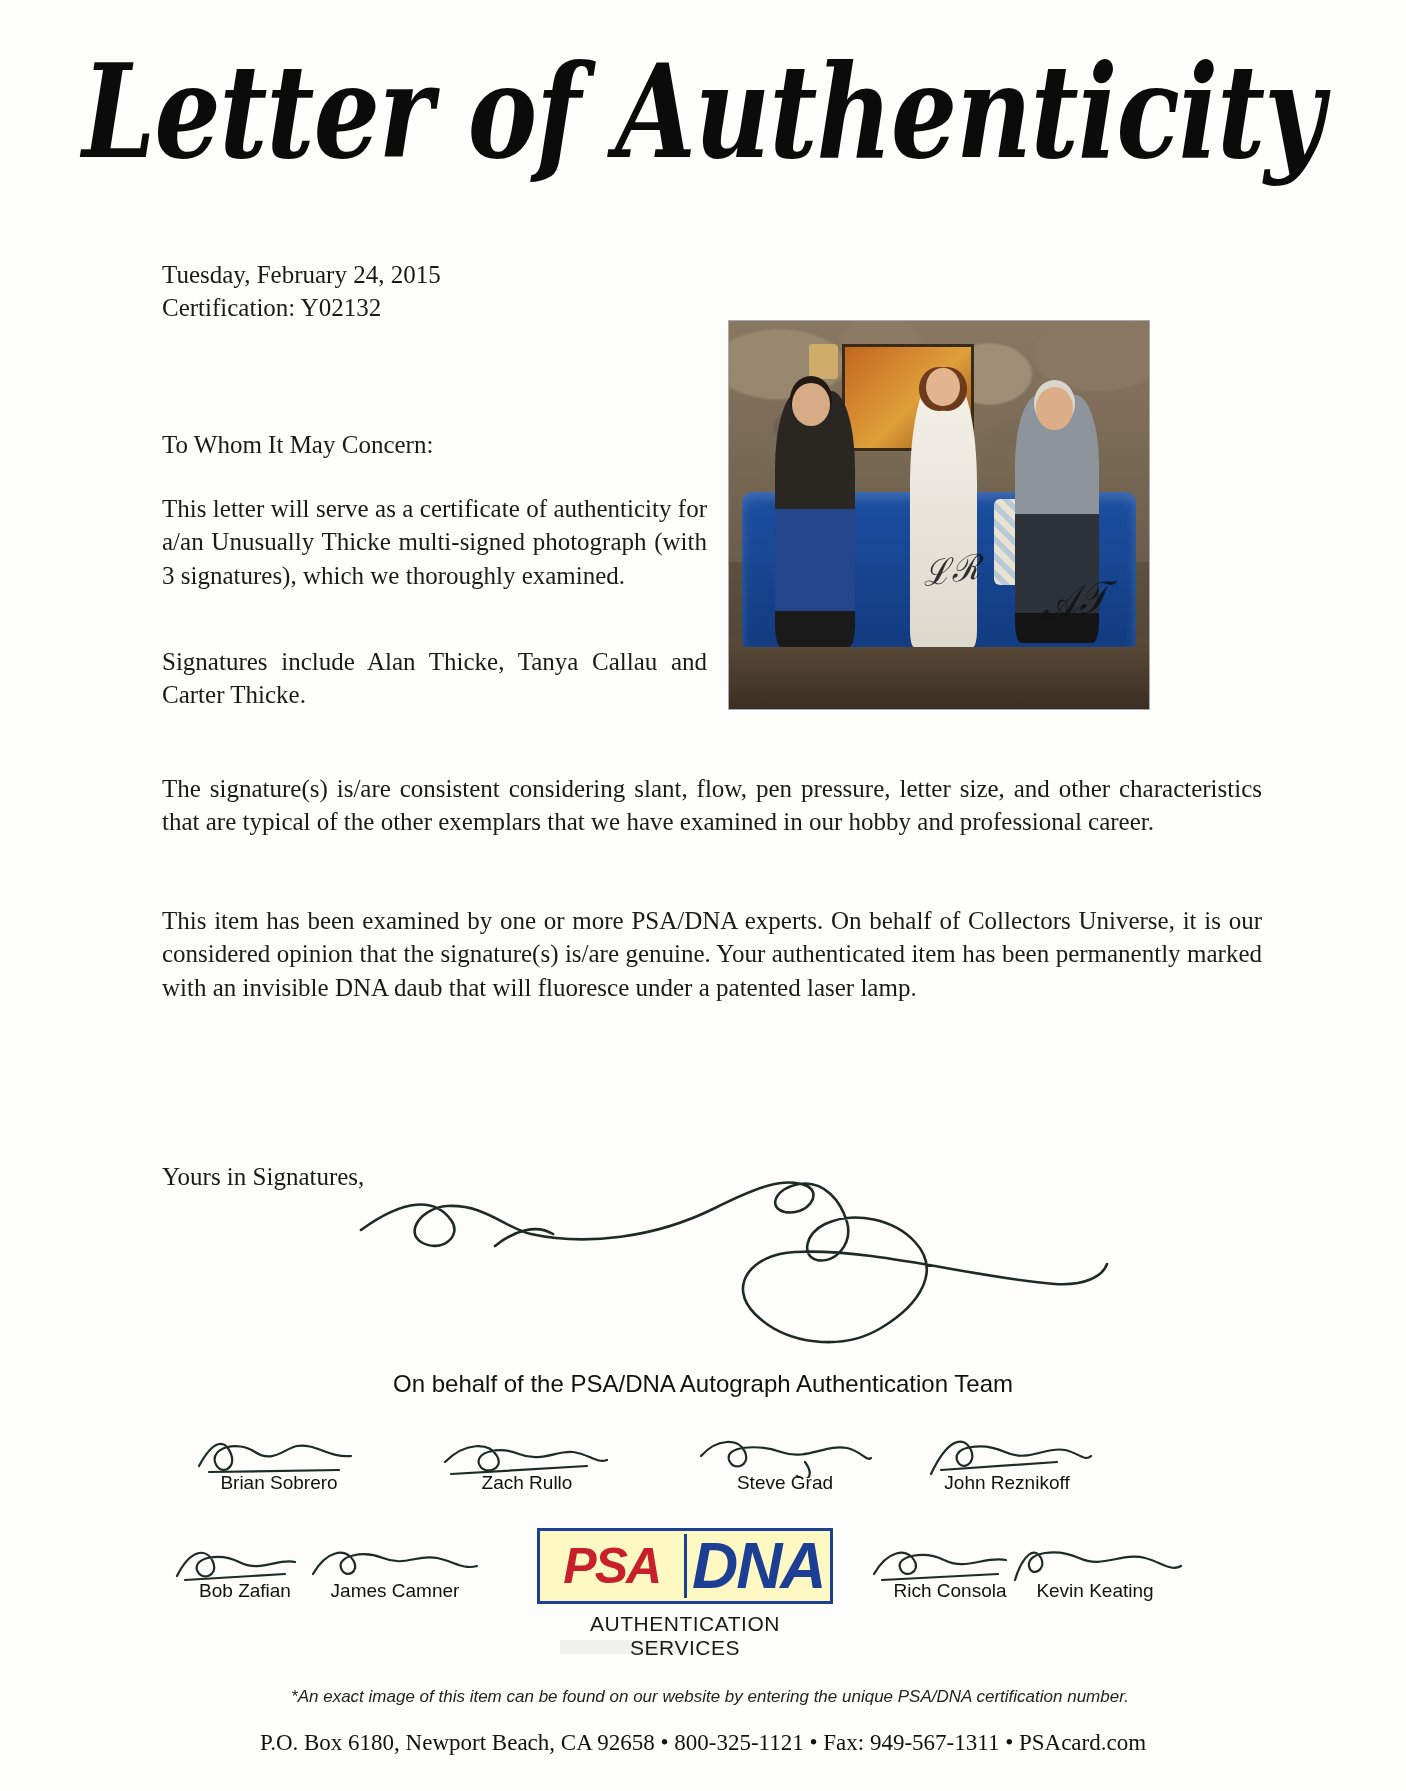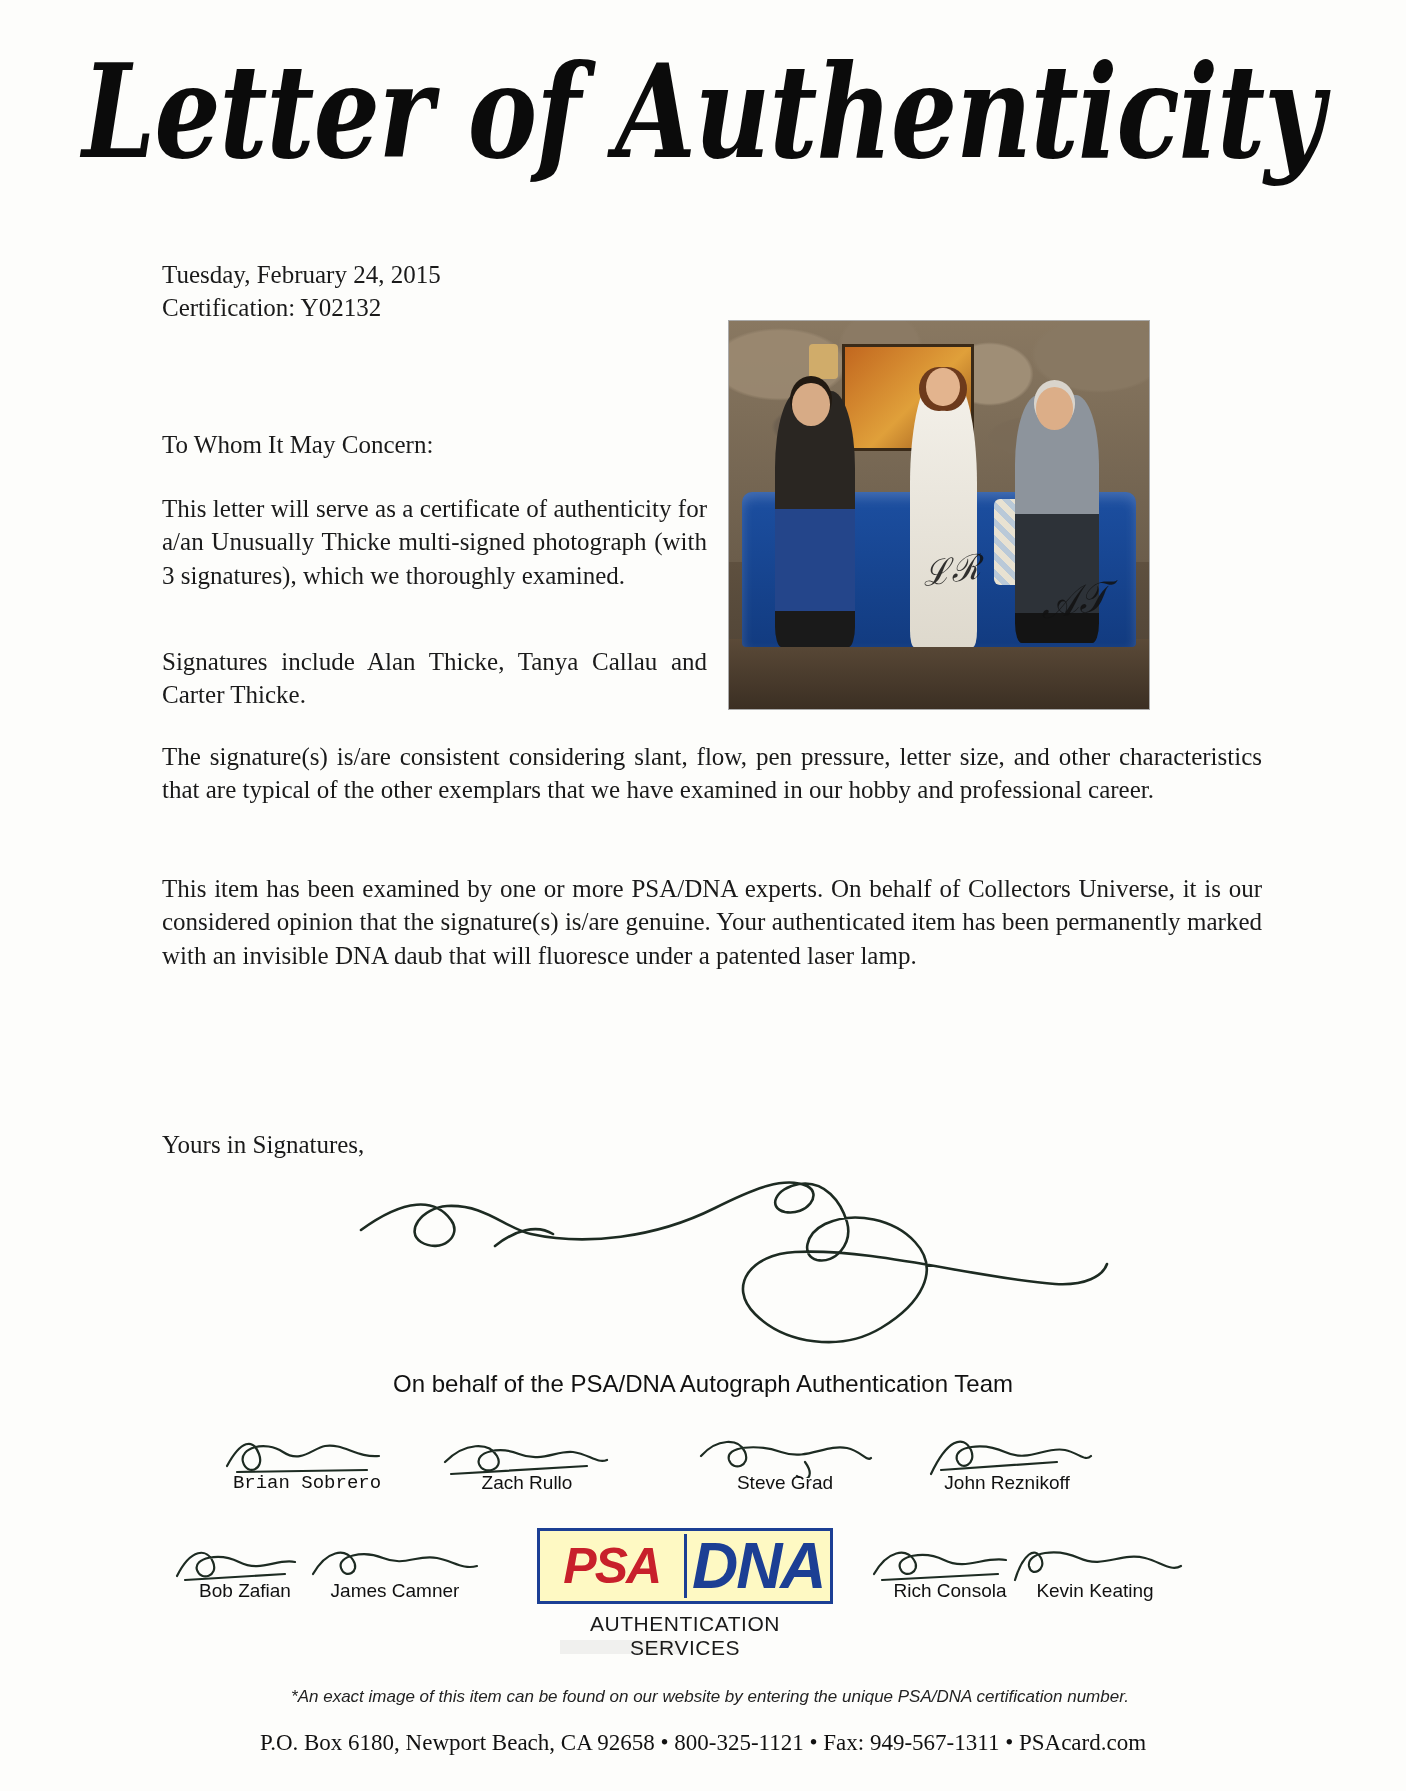--- a/index.html
+++ b/index.html
@@ -151,20 +151,21 @@
     line-height: 1.33;
     text-align: justify;
   }
   .para-full {
     position: absolute;
     left: 162px;
     width: 1100px;
     font-size: 25px;
     line-height: 1.33;
     text-align: justify;
+    margin-top: 32px;
   }
   .p-concern { top: 428px; }
   .p-cert    { top: 492px; }
   .p-sigs    { top: 645px; }
   .p-consist { top: 740px; }
   .p-exam    { top: 872px; }
   .p-appr    { top: 1028px; }
   .p-yours   { top: 1128px; }
 
   
@@ -195,21 +196,21 @@
     color: #111;
     width: 190px;
   }
   .auth .scribble {
     display: block;
     height: 46px;
     margin-bottom: -6px;
   }
   .r1 { top: 1432px; }
   .r2 { top: 1540px; }
-  .c1 { left: 212px; font-family: Liberation Mono, monospace; }
+  .c1 { left: 184px; }
   .c2 { left: 432px; }
   .c3 { left: 690px; }
   .c4 { left: 912px; }
   .c5 { left: 150px; }
   .c6 { left: 300px; }
   .c7 { left: 855px; }
   .c8 { left: 1000px; }
 
   
   .logo {

